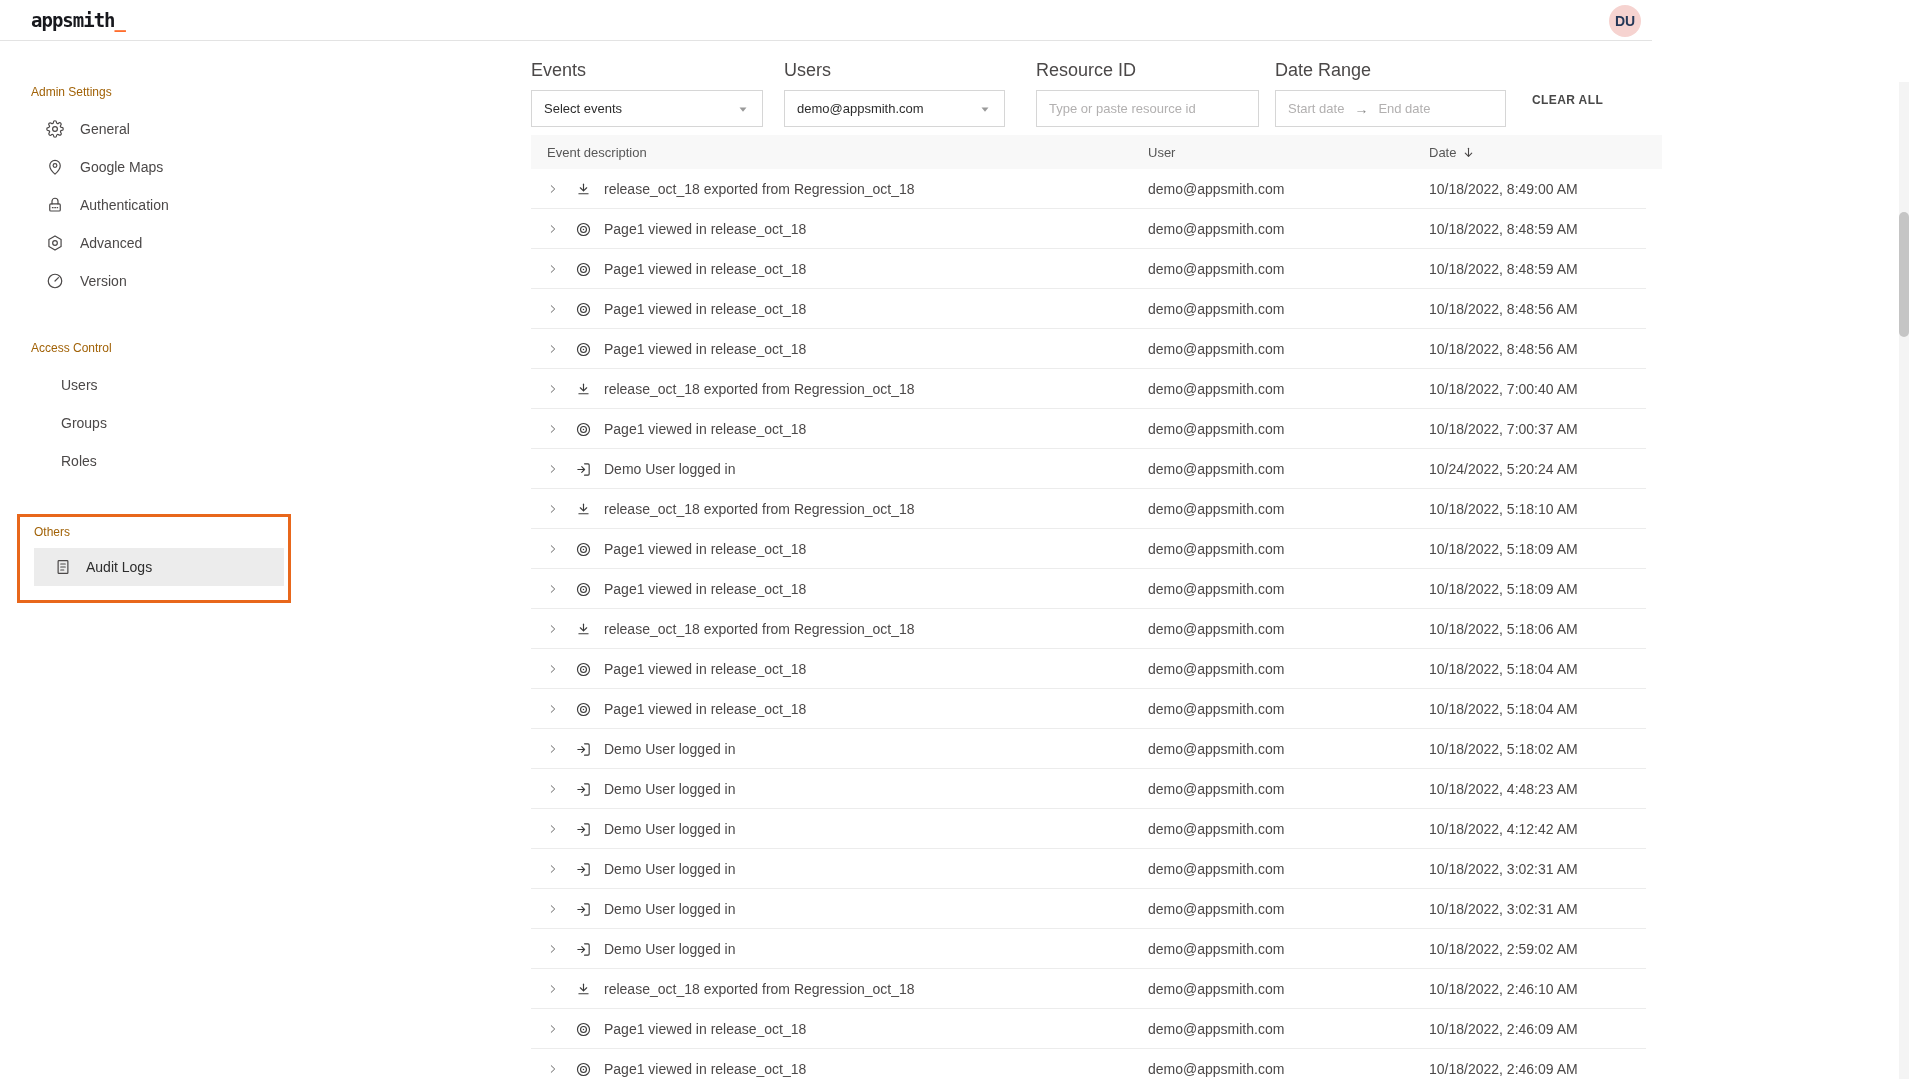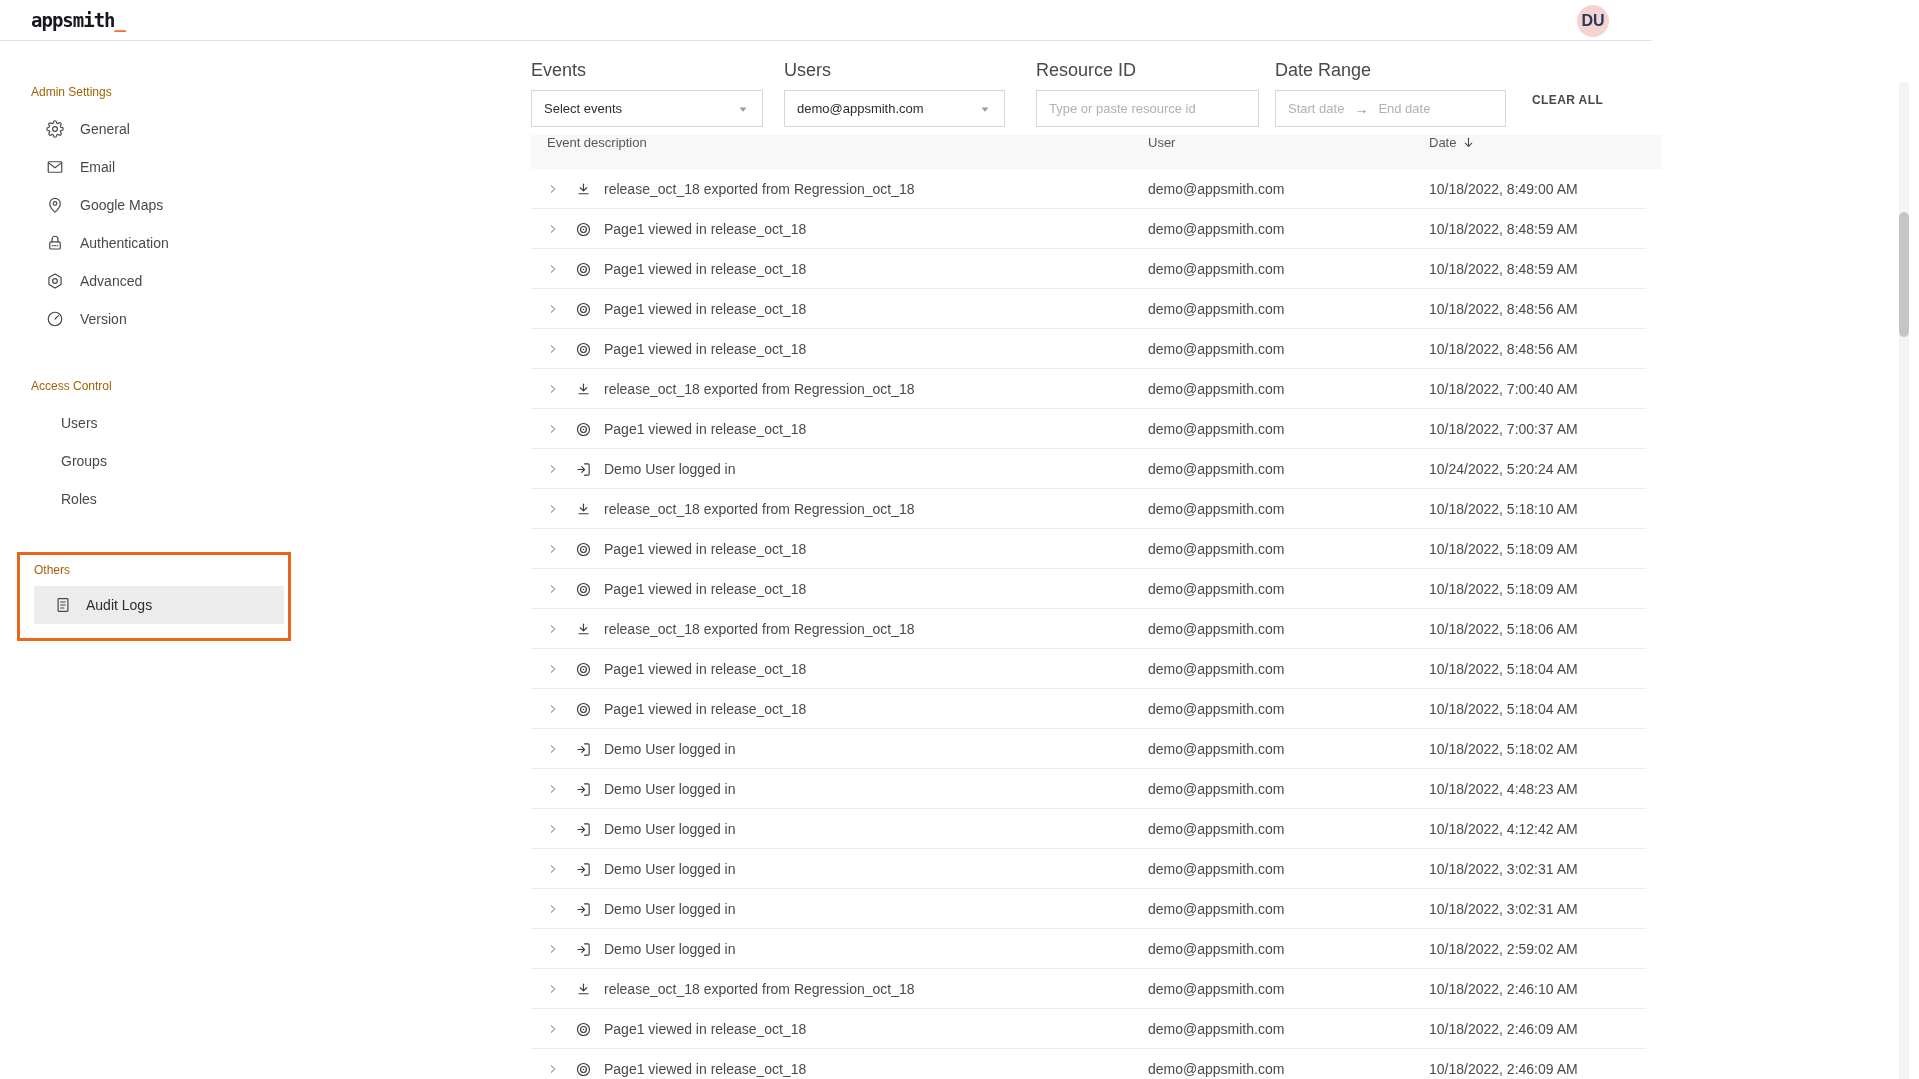--- a/index.html
+++ b/index.html
@@ -17,23 +17,23 @@
     background: #fff; border-bottom: 1px solid #e3e3e3; z-index: 20;
   }
   .logo {
     position: absolute; left: 31px; top: 9px;
     font-family: "DejaVu Sans Mono", monospace;
     font-weight: bold; font-size: 19px; letter-spacing: -1px; color: #17181d;
     cursor: pointer;
   }
   .logo .underscore { color: #ff6d2d; }
   .avatar {
-    position: absolute; right: 43px; top: 5px; width: 32px; height: 32px;
+    position: absolute; right: 11px; top: 5px; width: 32px; height: 32px;
     border-radius: 50%; background: #f6d3d0; color: #253858;
-    font-size: 16px; font-weight: 600;
+    font-size: 14px; font-weight: 600;
     display: flex; align-items: center; justify-content: center; cursor: pointer;
   }
 
   
   .sidebar {
     position: absolute; top: 41px; left: 0; width: 500px; height: 1038px;
     padding: 44px 0 0 31px; background: #fff;
   }
   .section-title { font-size: 12px; font-weight: 400; color: #a16207; margin-bottom: 11px; }
   .sidebar-item {
@@ -73,21 +73,21 @@
   .range-arrow { color: #8a8a8a; font-size: 14px; }
   .clear-all {
     position: absolute; left: 1001px; top: 52px;
     font-size: 12px; font-weight: 600; letter-spacing: 0.4px;
     color: #484848; cursor: pointer;
   }
 
   
   .audit-table { position: absolute; top: 94px; left: 0; width: 1131px; }
   .thead {
-    height: 34px; background: #f8f8f8; display: flex; align-items: flex-start;
+    height: 34px; background: #f8f8f8; display: flex; align-items: center;
     font-size: 13px; color: #575757;
   }
   .th-desc { flex: 0 0 617px; padding-left: 16px; }
   .th-user { flex: 0 0 281px; }
   .th-date { flex: 1; display: flex; align-items: center; gap: 6px; }
   .sort-icon { width: 13px; height: 13px; color: #4b4848; cursor: pointer; }
   .tr {
     height: 40px; display: flex; align-items: center;
     font-size: 14px; color: #4b4848; cursor: pointer; position: relative;
   }
@@ -119,29 +119,20 @@
     <div class="sidebar-section sec-admin">
       <div class="section-title">Admin Settings</div>
       <div class="sidebar-item">
         <span class="s-icon">
           <svg viewBox="0 0 24 24" fill="none" stroke="currentColor" stroke-width="1.6" stroke-linecap="round" stroke-linejoin="round">
             <circle cx="12" cy="12" r="3.2"></circle>
             <path d="M19.4 15a1.65 1.65 0 0 0 .33 1.82l.06.06a2 2 0 1 1-2.83 2.83l-.06-.06a1.65 1.65 0 0 0-1.82-.33 1.65 1.65 0 0 0-1 1.51V21a2 2 0 1 1-4 0v-.09a1.65 1.65 0 0 0-1-1.51 1.65 1.65 0 0 0-1.82.33l-.06.06a2 2 0 1 1-2.83-2.83l.06-.06a1.65 1.65 0 0 0 .33-1.82 1.65 1.65 0 0 0-1.51-1H3a2 2 0 1 1 0-4h.09a1.65 1.65 0 0 0 1.51-1 1.65 1.65 0 0 0-.33-1.82l-.06-.06a2 2 0 1 1 2.83-2.83l.06.06a1.65 1.65 0 0 0 1.82.33 1.65 1.65 0 0 0 1-1.51V3a2 2 0 1 1 4 0v.09a1.65 1.65 0 0 0 1 1.51 1.65 1.65 0 0 0 1.82-.33l.06-.06a2 2 0 1 1 2.83 2.83l-.06.06a1.65 1.65 0 0 0-.33 1.82 1.65 1.65 0 0 0 1.51 1H21a2 2 0 1 1 0 4h-.09a1.65 1.65 0 0 0-1.51 1z"></path>
           </svg>
         </span>
         <span>General</span>
-      </div>
-      <div class="sidebar-item">
-        <span class="s-icon">
-          <svg viewBox="0 0 24 24" fill="none" stroke="currentColor" stroke-width="1.6" stroke-linecap="round" stroke-linejoin="round">
-            <rect x="3" y="5" width="18" height="14" rx="1"></rect>
-            <polyline points="3.5 6.5 12 13 20.5 6.5"></polyline>
-          </svg>
-        </span>
-        <span>Email</span>
       </div>
       <div class="sidebar-item">
         <span class="s-icon">
           <svg viewBox="0 0 24 24" fill="none" stroke="currentColor" stroke-width="1.6" stroke-linecap="round" stroke-linejoin="round">
             <path d="M12 21.5s-7-6.3-7-11.3a7 7 0 0 1 14 0c0 5-7 11.3-7 11.3z"></path>
             <circle cx="12" cy="10" r="2.5"></circle>
           </svg>
         </span>
         <span>Google Maps</span>
       </div>

